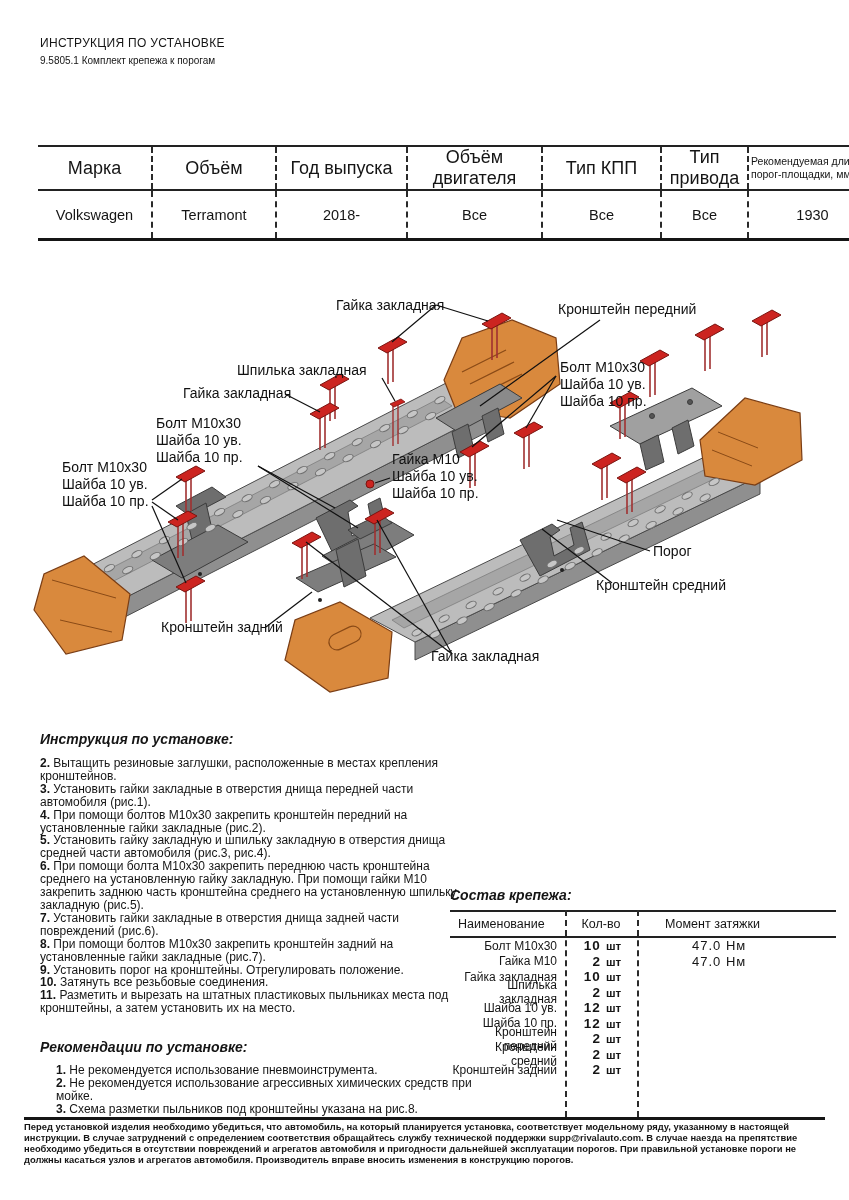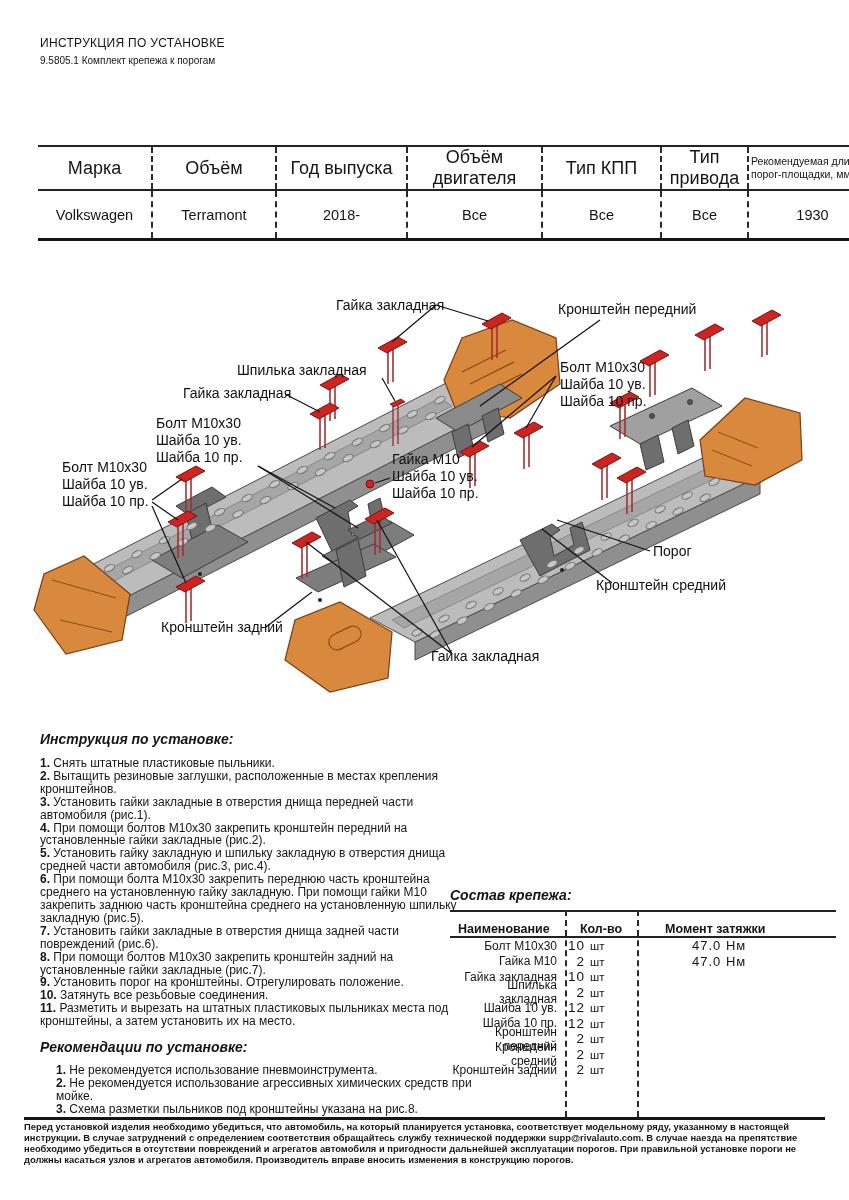--- a/index.html
+++ b/index.html
@@ -20,27 +20,27 @@
   table.veh th+th,table.veh td+td{border-left:2px dashed #2a2a2a;}
   table.veh th.small{font-size:10.5px;line-height:1.2;text-align:left;padding:0 2px;}
   
   svg text{font-family:"Liberation Sans",sans-serif;font-size:14px;fill:#101010;}
   
   .sec-title{font-size:14px;font-weight:bold;font-style:italic;}
   .steps{width:427px;font-size:12px;line-height:12.9px;}
   .steps .step .n{font-weight:bold;}
   
   .parts-table{left:450px;top:910px;width:386px;height:207px;}
-  .pt-header{display:flex;height:24px;align-items:flex-end;border-top:2px solid #222;border-bottom:2px solid #222;font-size:12.5px;font-weight:bold;}
+  .pt-header{display:flex;height:24px;align-items:center;border-top:2px solid #222;border-bottom:2px solid #222;font-size:12.5px;}
   .pt-h-name{width:115px;padding-left:8px;box-sizing:border-box;}
   .pt-h-qty{width:72px;text-align:center;}
   .pt-h-torque{width:199px;padding-left:28px;box-sizing:border-box;}
   .pt-row{display:flex;height:15.5px;align-items:center;font-size:12px;}
   .pt-name{width:115px;text-align:right;padding-right:8px;box-sizing:border-box;}
-  .pt-qty{width:72px;display:flex;align-items:baseline;}
+  .pt-qty{width:72px;display:flex;justify-content:center;align-items:baseline;font-weight:bold;}
   .pt-qty .num{font-size:13.5px;min-width:20px;text-align:right;letter-spacing:1px;}
   .pt-qty .unit{font-size:11.5px;margin-left:5px;}
   .pt-torque{width:199px;padding-left:55px;box-sizing:border-box;font-size:13px;letter-spacing:1px;}
   .pt-vline{position:absolute;top:0;bottom:0;border-left:2px dashed #2a2a2a;width:0;}
   .v1{left:115px;} .v2{left:187px;}
   
   .footer{left:24px;top:1117px;width:801px;border-top:3px solid #151515;padding-top:1px;
           font-size:9.4px;font-weight:bold;line-height:11px;}
 </style>
 </head>
@@ -259,21 +259,20 @@
   <text x="392" y="218">Шайба 10 пр.</text>
 
   <text x="653" y="276">Порог</text>
   <text x="596" y="310">Кронштейн средний</text>
   <text x="161" y="352">Кронштейн задний</text>
   <text x="431" y="381">Гайка закладная</text>
 </svg>
 
 <div class="abs sec-title" style="left:40px;top:731px">Инструкция по установке:</div>
 <div class="abs steps" style="left:40px;top:757px">
-  <div class="step"><span class="n">1.</span> <span>Снять штатные пластиковые пыльники.</span></div>
   <div class="step"><span class="n">2.</span> <span>Вытащить резиновые заглушки, расположенные в местах крепления кронштейнов.</span></div>
   <div class="step"><span class="n">3.</span> <span>Установить гайки закладные  в отверстия днища передней части автомобиля (рис.1).</span></div>
   <div class="step"><span class="n">4.</span> <span>При помощи болтов М10х30 закрепить кронштейн передний на установленные гайки закладные (рис.2).</span></div>
   <div class="step"><span class="n">5.</span> <span>Установить гайку закладную и шпильку закладную в отверстия днища средней части автомобиля (рис.3, рис.4).</span></div>
   <div class="step"><span class="n">6.</span> <span>При помощи болта М10х30 закрепить переднюю часть кронштейна среднего на установленную гайку закладную. При помощи гайки М10 закрепить заднюю часть кронштейна среднего на установленную шпильку закладную (рис.5).</span></div>
   <div class="step"><span class="n">7.</span> <span>Установить гайки закладные  в отверстия днища задней части повреждений (рис.6).</span></div>
   <div class="step"><span class="n">8.</span> <span>При помощи болтов М10х30 закрепить кронштейн задний на установленные гайки закладные (рис.7).</span></div>
   <div class="step"><span class="n">9.</span> <span>Установить порог на кронштейны. Отрегулировать положение.</span></div>
   <div class="step"><span class="n">10.</span> <span>Затянуть все резьбовые соединения.</span></div>
   <div class="step"><span class="n">11.</span> <span>Разметить и вырезать на штатных пластиковых пыльниках места под кронштейны, а затем установить их на место.</span></div>

